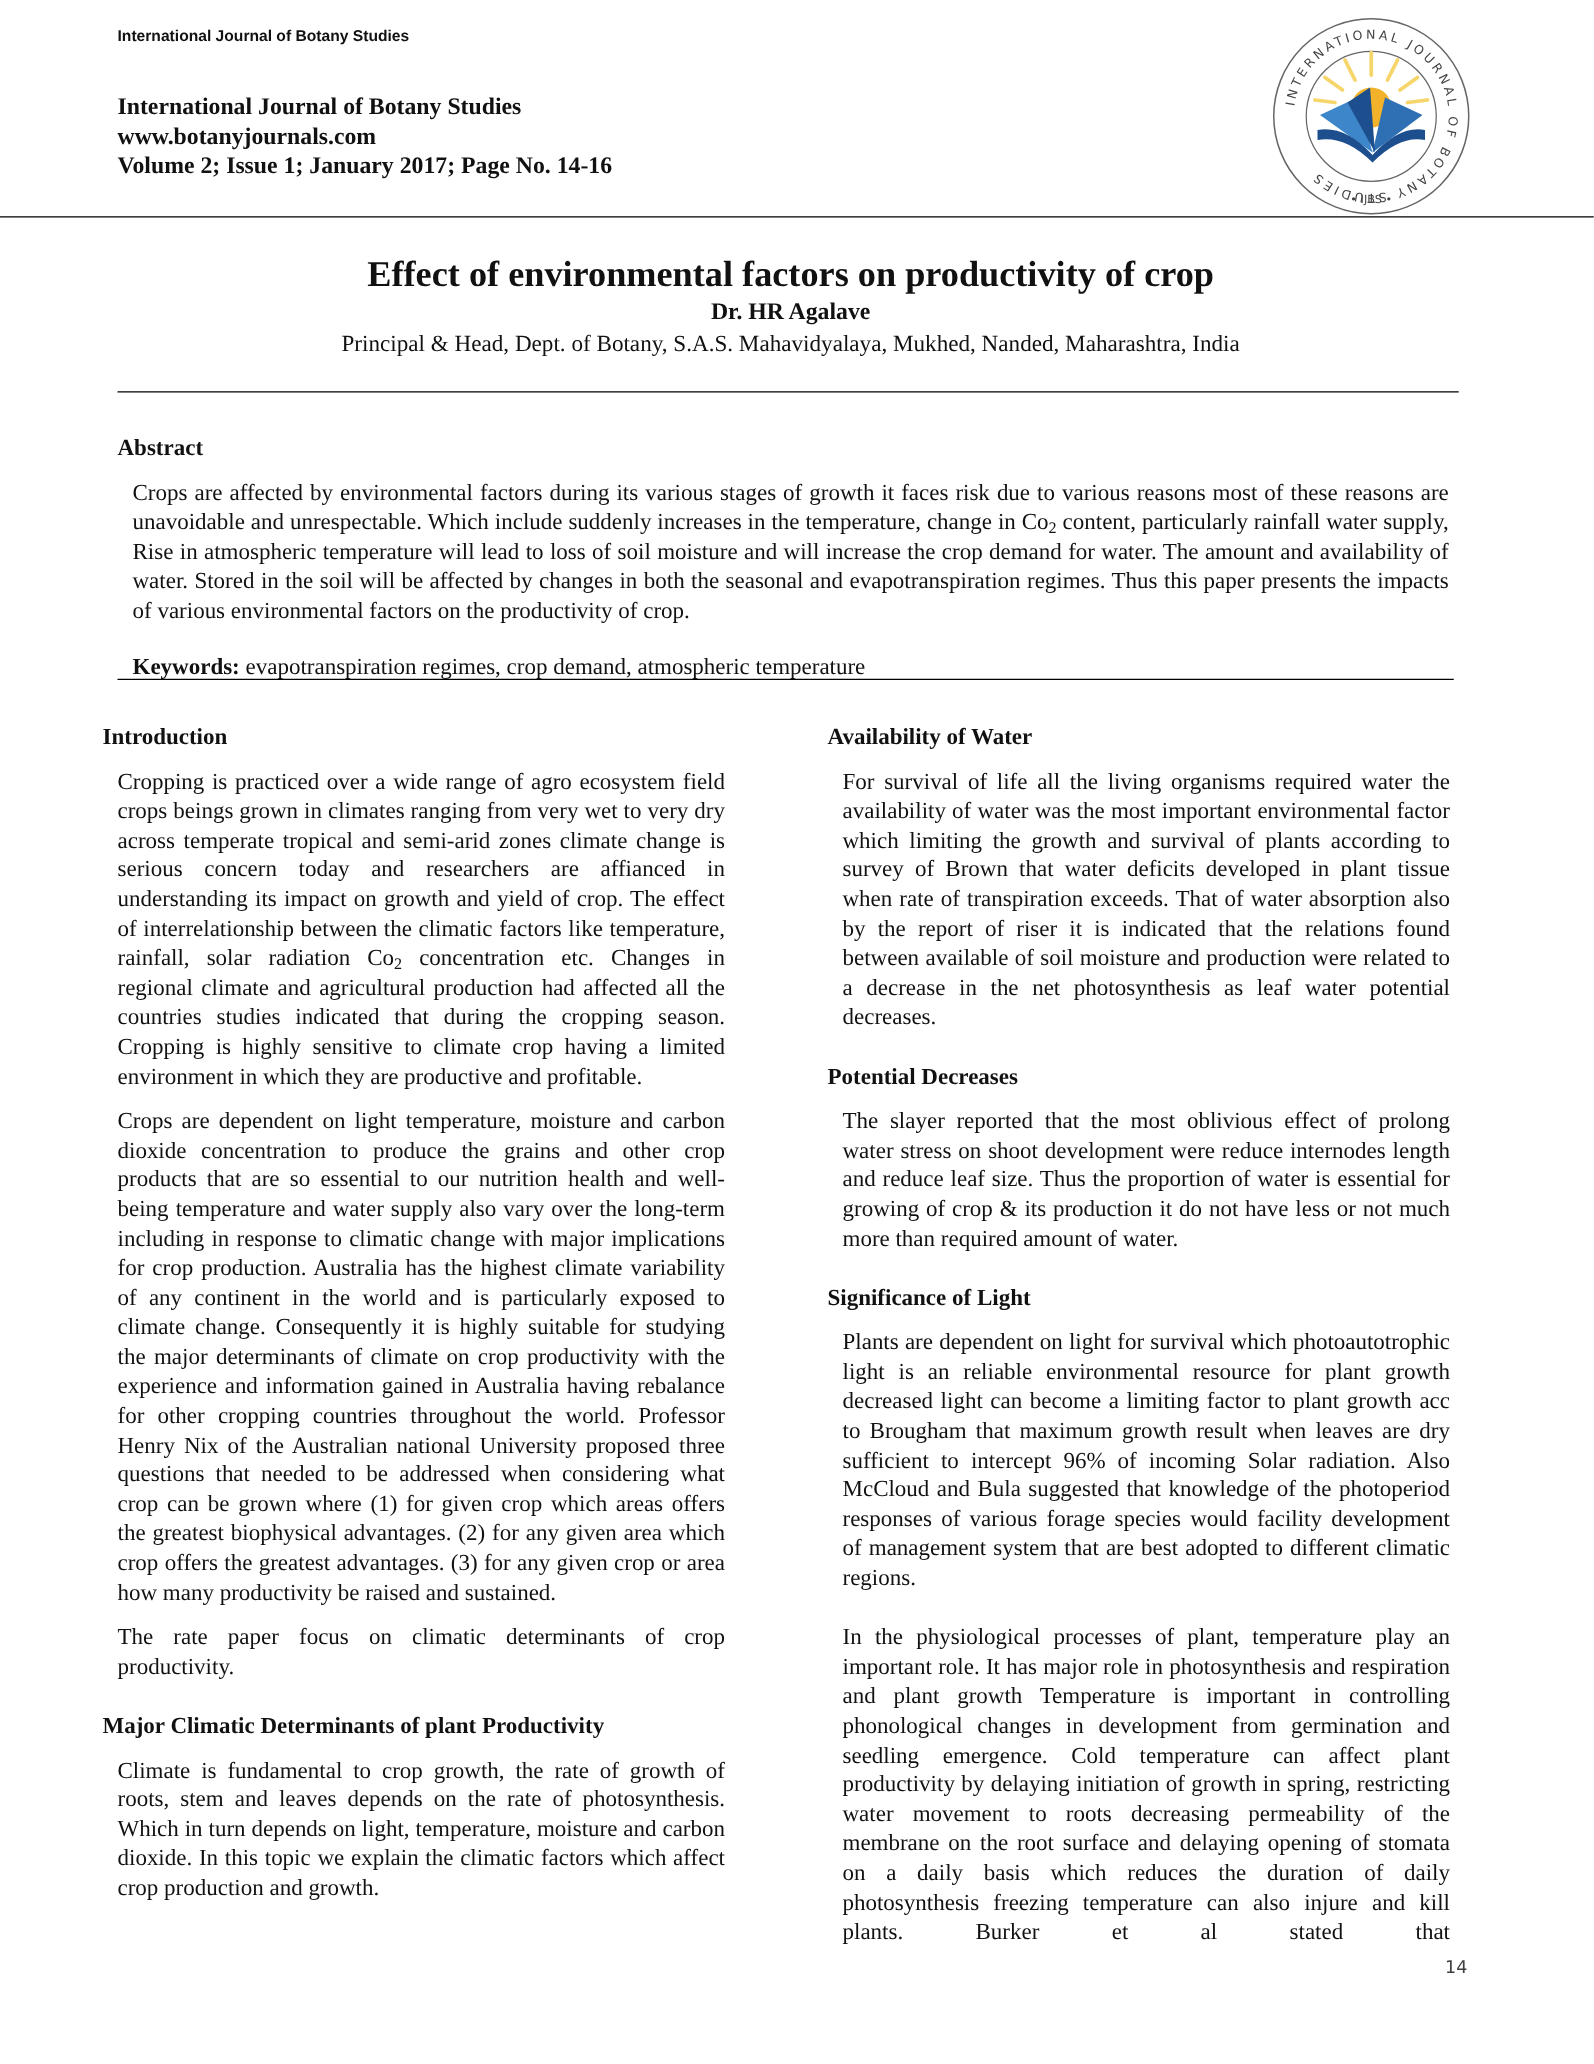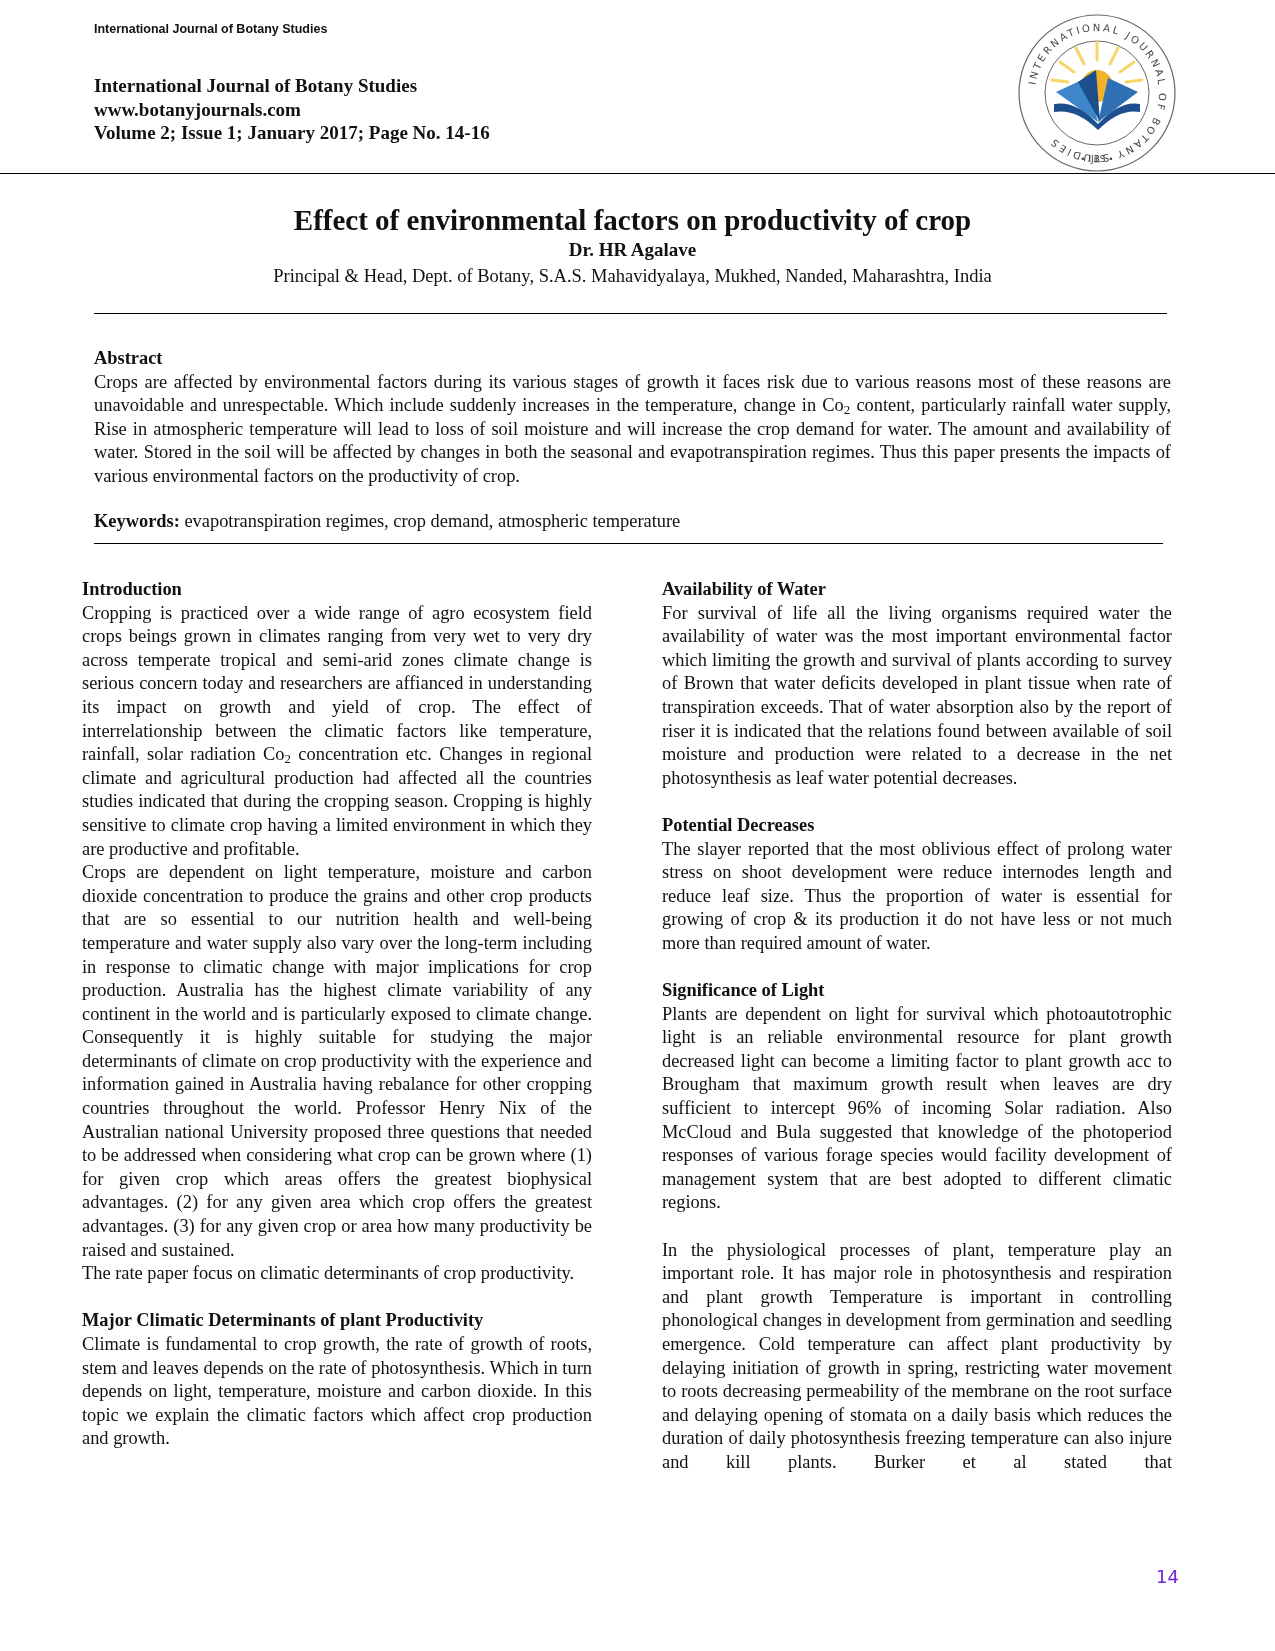--- a/index.html
+++ b/index.html
@@ -8,29 +8,29 @@
   .masthead { position: absolute; left: 94px; top: 74px; font-family: "Liberation Serif", serif; font-weight: bold; font-size: 19px; line-height: 23.5px; }
   .masthead .sans { font-family: "Liberation Sans", sans-serif; font-size: 17px; }
   .logo { position: absolute; left: 1016px; top: 12px; width: 162px; height: 162px; }
   .rule { position: absolute; height: 0; border-top: 1.5px solid #000; }
   .title-block { position: absolute; left: 94px; width: 1077px; top: 204px; text-align: center; }
   .title { font-weight: bold; font-size: 29px; margin: 0; }
   .author { font-weight: bold; font-size: 19px; margin-top: 2px; }
   .affil { font-size: 18.5px; margin-top: 5px; }
   .abstract { position: absolute; left: 94px; width: 1077px; top: 334px; font-size: 18.4px; line-height: 23.5px; text-align: justify; }
   .h { font-weight: bold; font-size: 18.4px; margin-top: 13px; }
-  .abstract p, .col p { margin: 0; }
+  .abstract p, .col p { margin: 12px; }
   .keywords { margin-top: 22px !important; }
   .col { position: absolute; top: 565px; font-size: 18.4px; line-height: 23.6px; text-align: justify; }
   .col-left { left: 82px; width: 510px; }
   .col-right { left: 662px; width: 510px; }
   .section { margin-bottom: 23.6px; }
   .section:last-child { margin-bottom: 0; }
   .col p { text-align: justify; }
-  .page-number { position: absolute; left: 1156px; top: 1566px; font-family: "DejaVu Sans", sans-serif; font-size: 18px; color: #6d28d9; }
+  .page-number { position: absolute; left: 1156px; top: 1566px; font-family: "DejaVu Sans", sans-serif; font-size: 14px; color: #404040; }
   sub { font-size: 0.7em; vertical-align: -0.25em; line-height: 0; }
 </style>
 </head>
 <body>
 
 <div class="running-head">International Journal of Botany Studies</div>
 
 <div class="masthead">
   <div>International Journal of Botany Studies</div>
   <div>www.botanyjournals.com</div>

